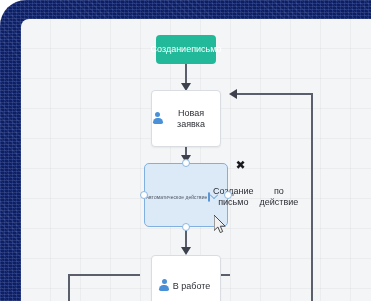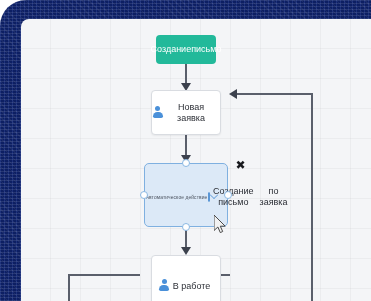--- a/index.html
+++ b/index.html
@@ -237,30 +237,30 @@
     <div class="edge-v" style="left:184px; top:255px; height:27px;"></div>
 
     <div class="edge-h" style="left:47px; top:255px; width:72px;"></div>
     <div class="edge-v" style="left:47px; top:255px; height:27px;"></div>
 
     <div class="node node-start" style="left:135px; top:16px; width:60px; height:29px;">
       <span>Создание</span>
       <span>письмо</span>
     </div>
 
-    <div class="node node-plain" style="left:130px; top:71px; width:70px; height:45px;justify-content:space-between;">
+    <div class="node node-plain" style="left:130px; top:71px; width:70px; height:57px;justify-content:space-between;">
       <span class="person-icon"></span>
       <span class="node-label">Новая заявка</span>
     </div>
 
     <div class="node node-selected" style="left:123px; top:144px; width:84px; height:64px;">
       <span class="node-subtitle">Автоматическое действие</span>
       <span class="envelope-icon"></span>
       <span class="node-label">Создание письмо</span>
-      <span class="node-label">по заявка</span>
+      <span class="node-label">по действие</span>
     </div>
 
     <div class="handle" style="left:161px; top:140px;"></div>
     <div class="handle" style="left:119px; top:172px;"></div>
     <div class="handle" style="left:203px; top:172px;"></div>
     <div class="handle" style="left:161px; top:204px;"></div>
 
     <div id="delete-node-button" style="left:214px; top:141px;">✖</div>
 
     <div class="node node-plain" style="left:130px; top:236px; width:70px; height:62px;">

